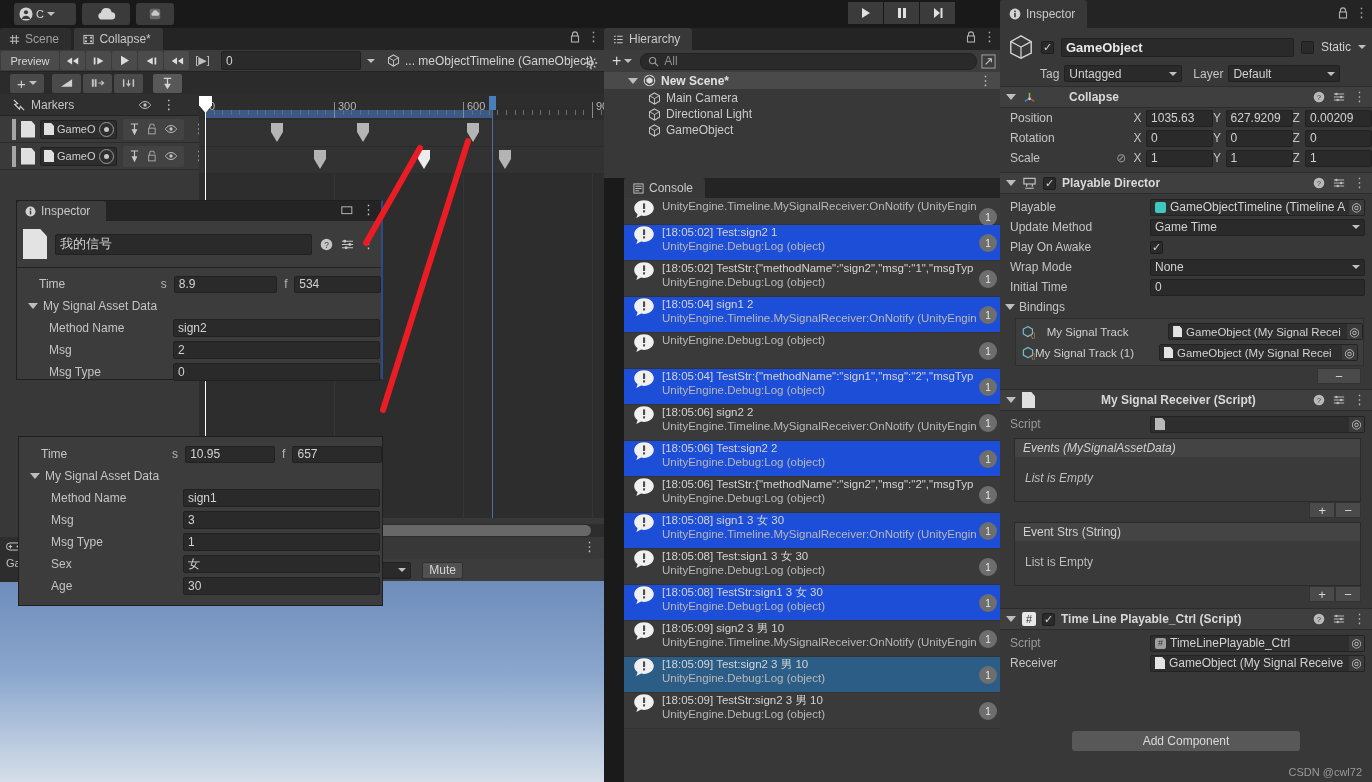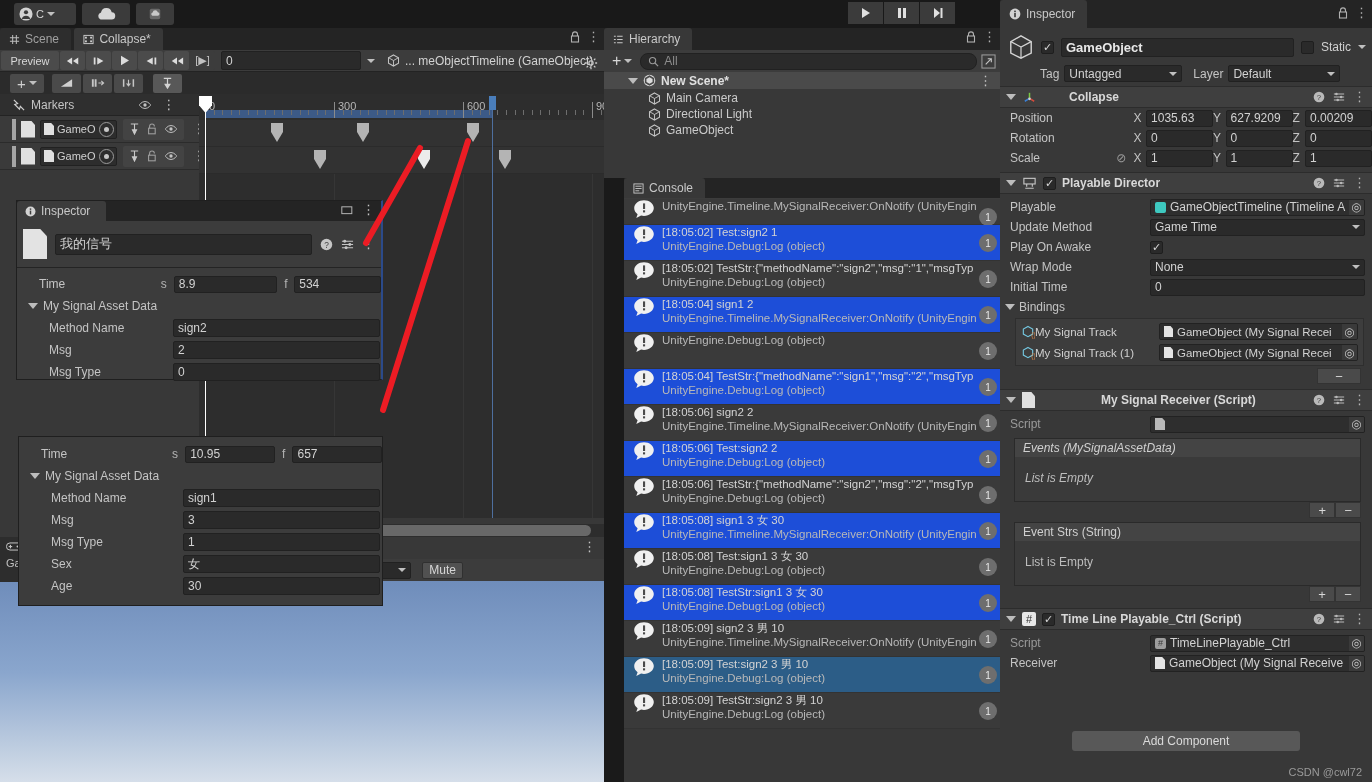--- a/index.html
+++ b/index.html
@@ -1091,21 +1091,21 @@
     <div class="insprow" style="padding-left:5px">
       <span class="foldout" style="margin-right:4px"></span>
       <span>Bindings</span>
     </div>
     <div id="bindings" style="margin:1px 8px 0 15px;border:1px solid #2e2e2e;background:#3d3d3d;padding:2px 0">
         <div class="insprow" style="height: 21px; padding-left: 5px;">
           <svg width="14" height="14" viewBox="0 0 15 15">
             <path d="M7.5 1.5l5 2.8v5.4l-5 2.8-5-2.8V4.3z" fill="none" stroke="#74c7e0" stroke-width="1.2"></path>
             <text x="11" y="13" font-size="7" fill="#e08a4a" font-family="Liberation Sans">()</text>
           </svg>
-          <span style="width: 124px; font-size: 11.5px; color: rgb(207, 207, 207); overflow: hidden; white-space: nowrap;">My Signal Track</span>
+          <span style="width: 124px; font-size: 11.5px; color: rgb(207, 207, 207); overflow: hidden; white-space: nowrap; margin-left: 12px;">My Signal Track</span>
           <span class="objfield" style="width: 199px; font-size: 11.5px;">
             <span style="width:9px;height:11px;background:#e4e4e4;display:inline-block;clip-path:polygon(0 0,72% 0,100% 26%,100% 100%,0 100%)"></span>
             <span>GameObject (My Signal Recei</span>
             <span class="pick">◎</span>
           </span>
         </div>
         <div class="insprow" style="height: 21px; padding-left: 5px;">
           <svg width="14" height="14" viewBox="0 0 15 15">
             <path d="M7.5 1.5l5 2.8v5.4l-5 2.8-5-2.8V4.3z" fill="none" stroke="#74c7e0" stroke-width="1.2"></path>
             <text x="11" y="13" font-size="7" fill="#e08a4a" font-family="Liberation Sans">()</text>

